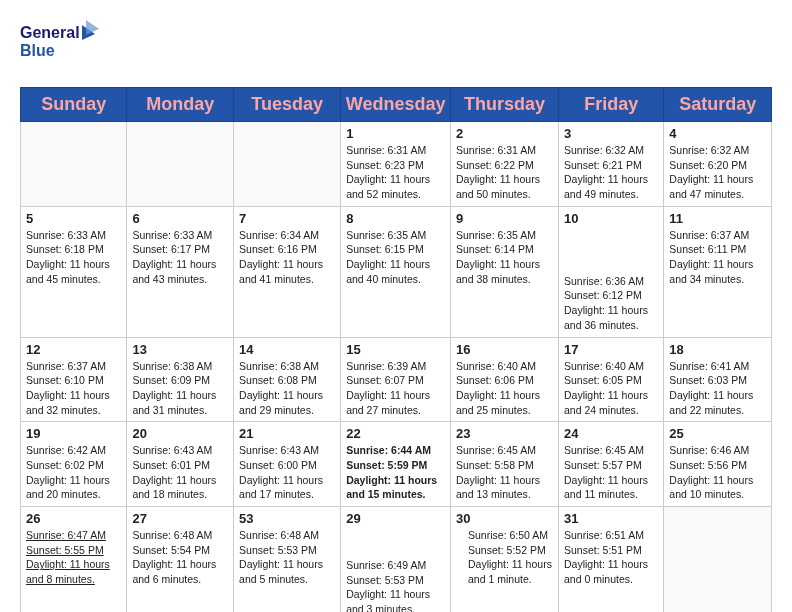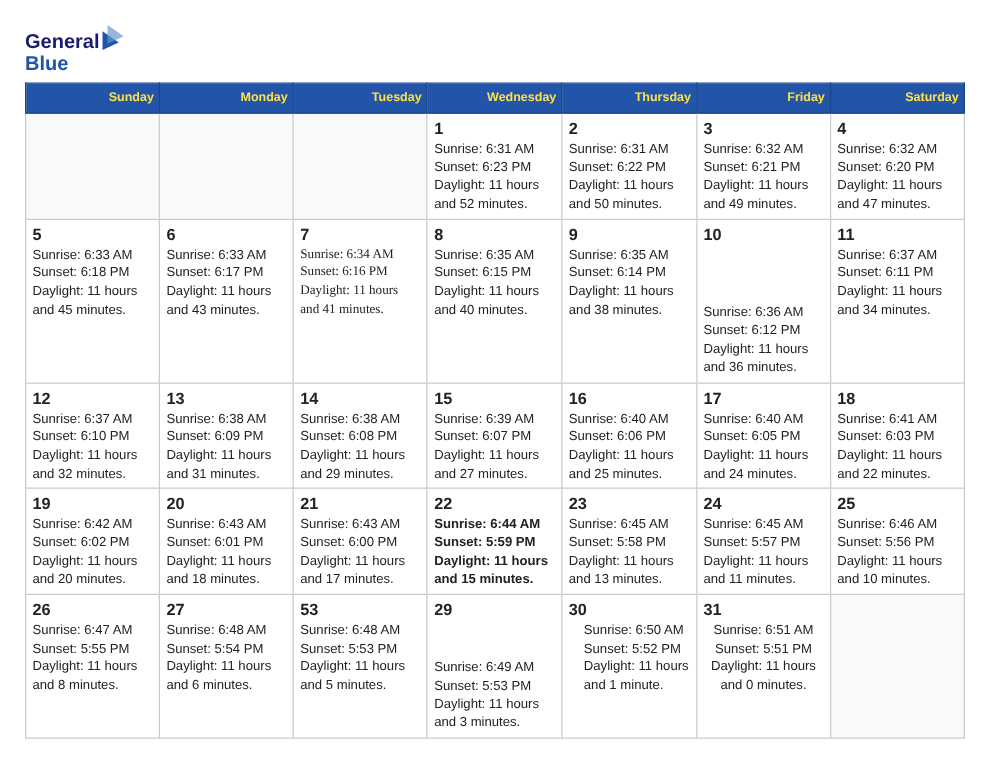--- a/index.html
+++ b/index.html
@@ -7,21 +7,21 @@
       font-family: Arial, sans-serif;
       background: #fff;
       width: 792px;
       min-height: 612px;
       padding: 20px;
     }
     .header {
       display: flex;
       justify-content: space-between;
       align-items: flex-start;
-      margin-bottom: 1px;
+      margin-bottom: 22px;
     }
     .logo {
       display: flex;
       align-items: center;
     }
     .title-area {
       text-align: right;
     }
     .month-title {
       font-size: 32px;
@@ -32,24 +32,24 @@
       font-size: 14px;
       color: #444;
     }
     .calendar {
       width: 100%;
       border-collapse: collapse;
       border: 1px solid #ccc;
     }
     .calendar th {
       background-color: #2255aa;
-      color: #fde047;
+      color: #fca5a5;
       padding: 6px 4px;
-      text-align: right;
-      font-size: 10px;
+      text-align: center;
+      font-size: 18px;
       border: 1px solid #1a4488;
     }
     .calendar td {
       vertical-align: top;
       padding: 4px 5px;
       border: 1px solid #ccc;
       width: 110px;
       min-height: 80px;
       font-size: 10.5px;
       color: #222;
@@ -142,21 +142,21 @@
         </td>
         <td>
           <div class="day-number">6</div>
           <div class="day-info" style="white-space: pre-line;">Sunrise: 6:33 AM
 Sunset: 6:17 PM
 Daylight: 11 hours
 and 43 minutes.</div>
         </td>
         <td>
           <div class="day-number">7</div>
-          <div class="day-info" style="white-space: pre-line; font-family: Liberation Serif, serif;">Sunrise: 6:34 AM
+          <div class="day-info" style="white-space: pre-line;">Sunrise: 6:34 AM
 Sunset: 6:16 PM
 Daylight: 11 hours
 and 41 minutes.</div>
         </td>
         <td>
           <div class="day-number">8</div>
           <div class="day-info" style="white-space: pre-line;">Sunrise: 6:35 AM
 Sunset: 6:15 PM
 Daylight: 11 hours
 and 40 minutes.</div>
@@ -281,21 +281,21 @@
           <div class="day-number">25</div>
           <div class="day-info" style="white-space: pre-line;">Sunrise: 6:46 AM
 Sunset: 5:56 PM
 Daylight: 11 hours
 and 10 minutes.</div>
         </td>
       </tr>
       <tr>
         <td>
           <div class="day-number">26</div>
-          <div class="day-info" style="white-space: pre-line;">Sunrise: 6:47 AM
+          <div class="day-info" style="white-space: pre-line; text-decoration: underline;">Sunrise: 6:47 AM
 Sunset: 5:55 PM
 Daylight: 11 hours
 and 8 minutes.</div>
         </td>
         <td>
           <div class="day-number">27</div>
           <div class="day-info" style="white-space: pre-line;">Sunrise: 6:48 AM
 Sunset: 5:54 PM
 Daylight: 11 hours
 and 6 minutes.</div>
@@ -316,21 +316,21 @@
         </td>
         <td>
           <div class="day-number">30</div>
           <div class="day-info" style="white-space: pre-line; margin-left: 12px;">Sunrise: 6:50 AM
 Sunset: 5:52 PM
 Daylight: 11 hours
 and 1 minute.</div>
         </td>
         <td>
           <div class="day-number">31</div>
-          <div class="day-info" style="white-space: pre-line; text-align: center;">Sunrise: 6:51 AM
+          <div class="day-info" style="white-space: pre-line;">Sunrise: 6:51 AM
 Sunset: 5:51 PM
 Daylight: 11 hours
 and 0 minutes.</div>
         </td>
         <td class="empty"></td>
       </tr>
     </tbody>
 </table>
 
 </body></html>

